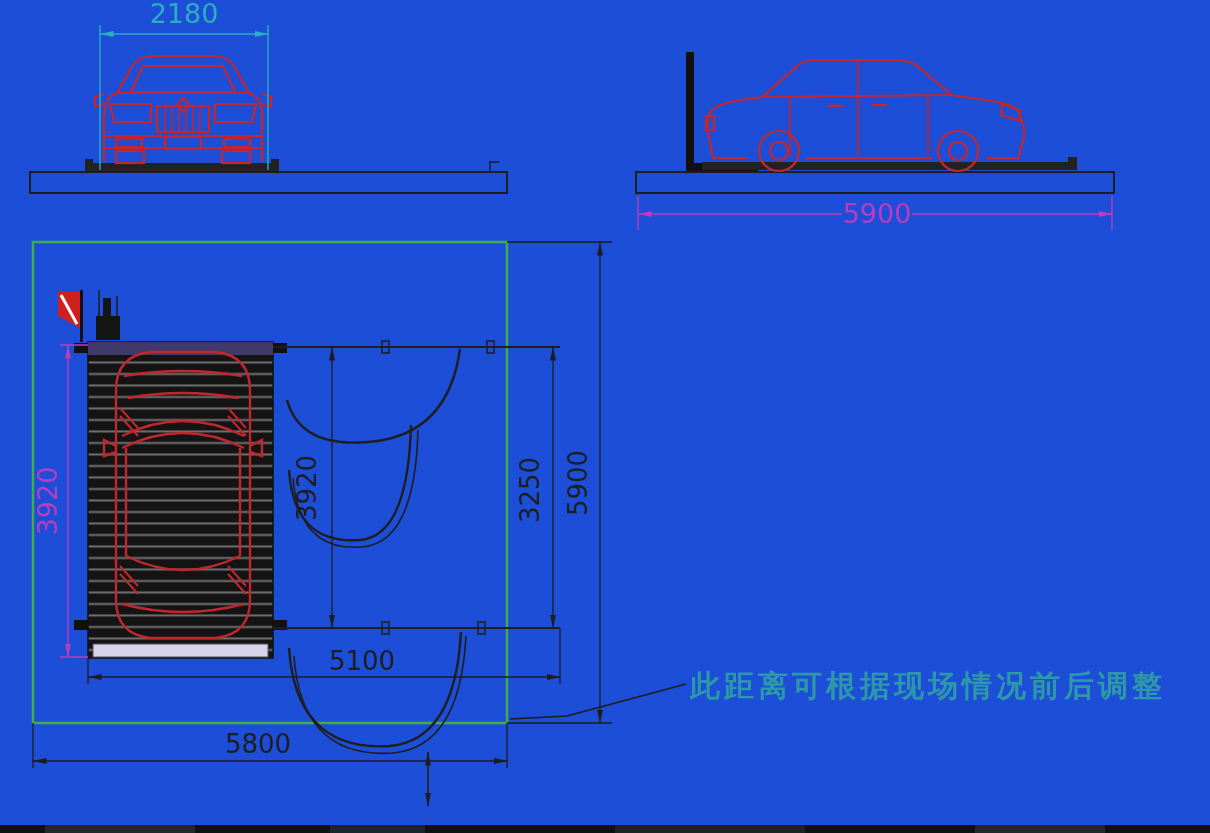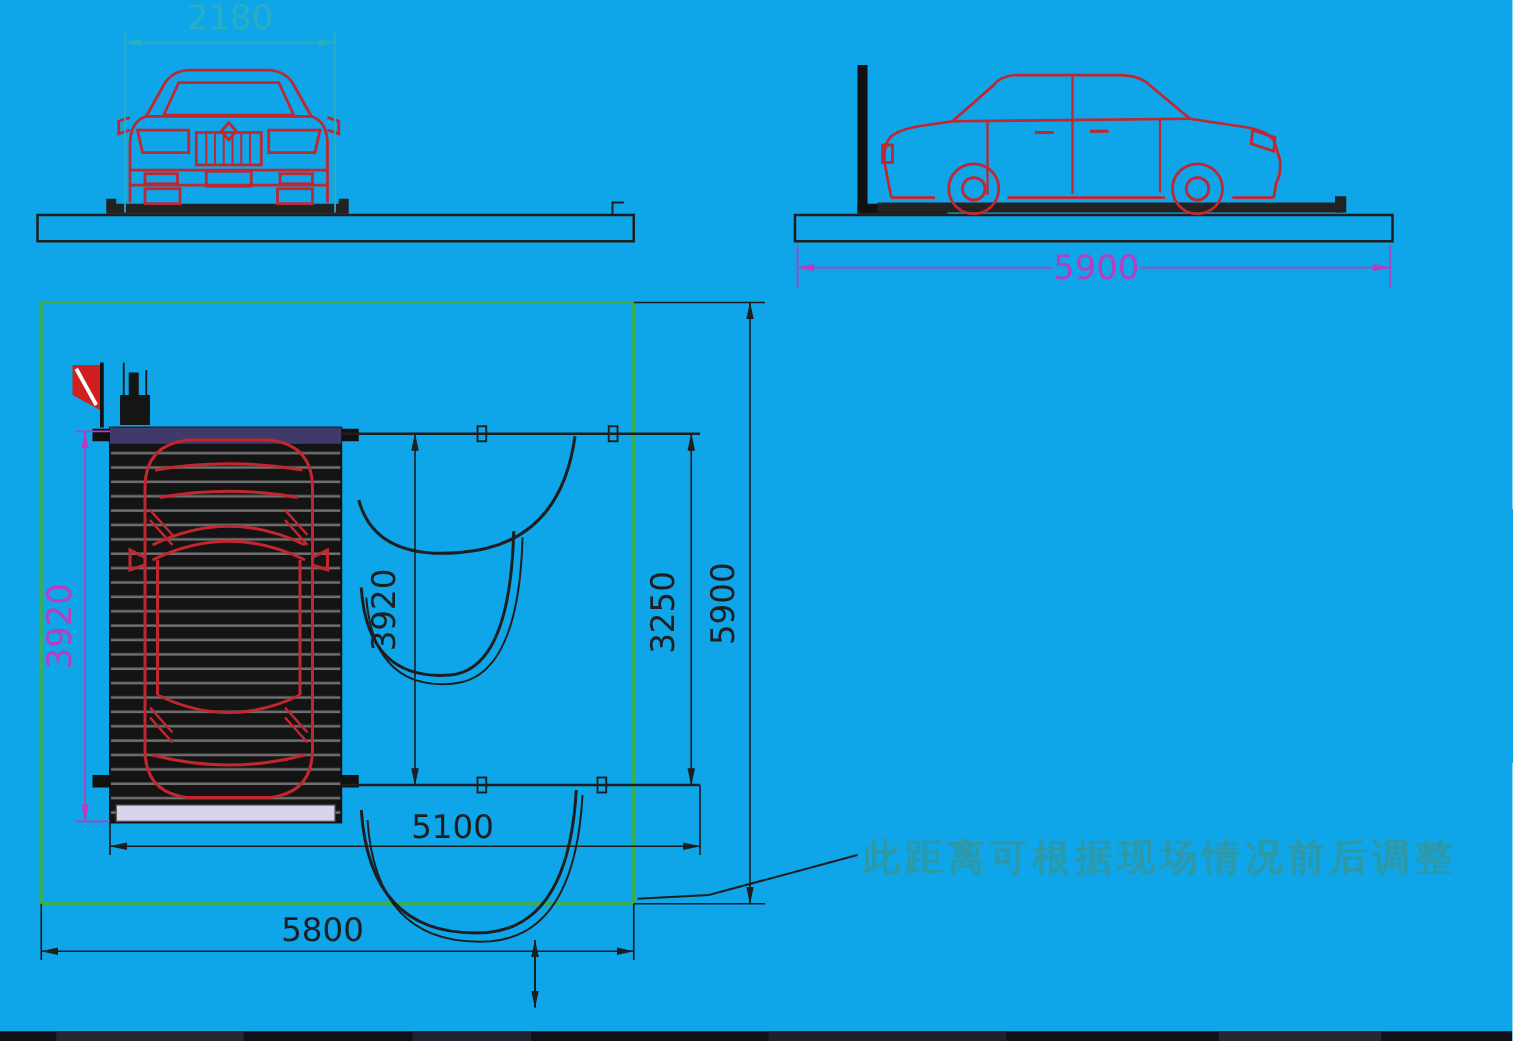--- a/index.html
+++ b/index.html
@@ -1,16 +1,16 @@
 <!DOCTYPE html>
 <html style="--dim-cyan: #2aaec0; --dim-magenta: #bb3cbe; --boundary-green: #3fae49; --car-red: #c2262e; --note-teal: #2d99a8; --line-black: #1e1e1e;"><head>
 <meta charset="utf-8">
 <style>
   html,body{margin:0;padding:0;background:#ffffff;}
-  .canvas{position:relative;width:1210px;height:833px;background:#0ea5e9;overflow:hidden;
+  .canvas{position:relative;width:1210px;height:833px;background:#1d4ed8;overflow:hidden;
           font-family:"DejaVu Sans", sans-serif;}
   svg{position:absolute;left:0;top:0;}
   text{font-family:"DejaVu Sans", sans-serif;}
   .dim-num{font-size:26px;fill:var(--line-black);}
   .dim-num-cyan{font-size:27px;fill:var(--dim-cyan);font-weight:500;}
   .dim-num-magenta{font-size:27px;fill:var(--dim-magenta);font-weight:500;}
   .note-text{font-size:30px;fill:var(--note-teal);font-weight:bold;letter-spacing:4px;}
   .black-line{stroke:var(--line-black);fill:none;}
   .red-line{stroke:var(--car-red);fill:none;}
   .cyan-line{stroke:var(--dim-cyan);fill:none;}

